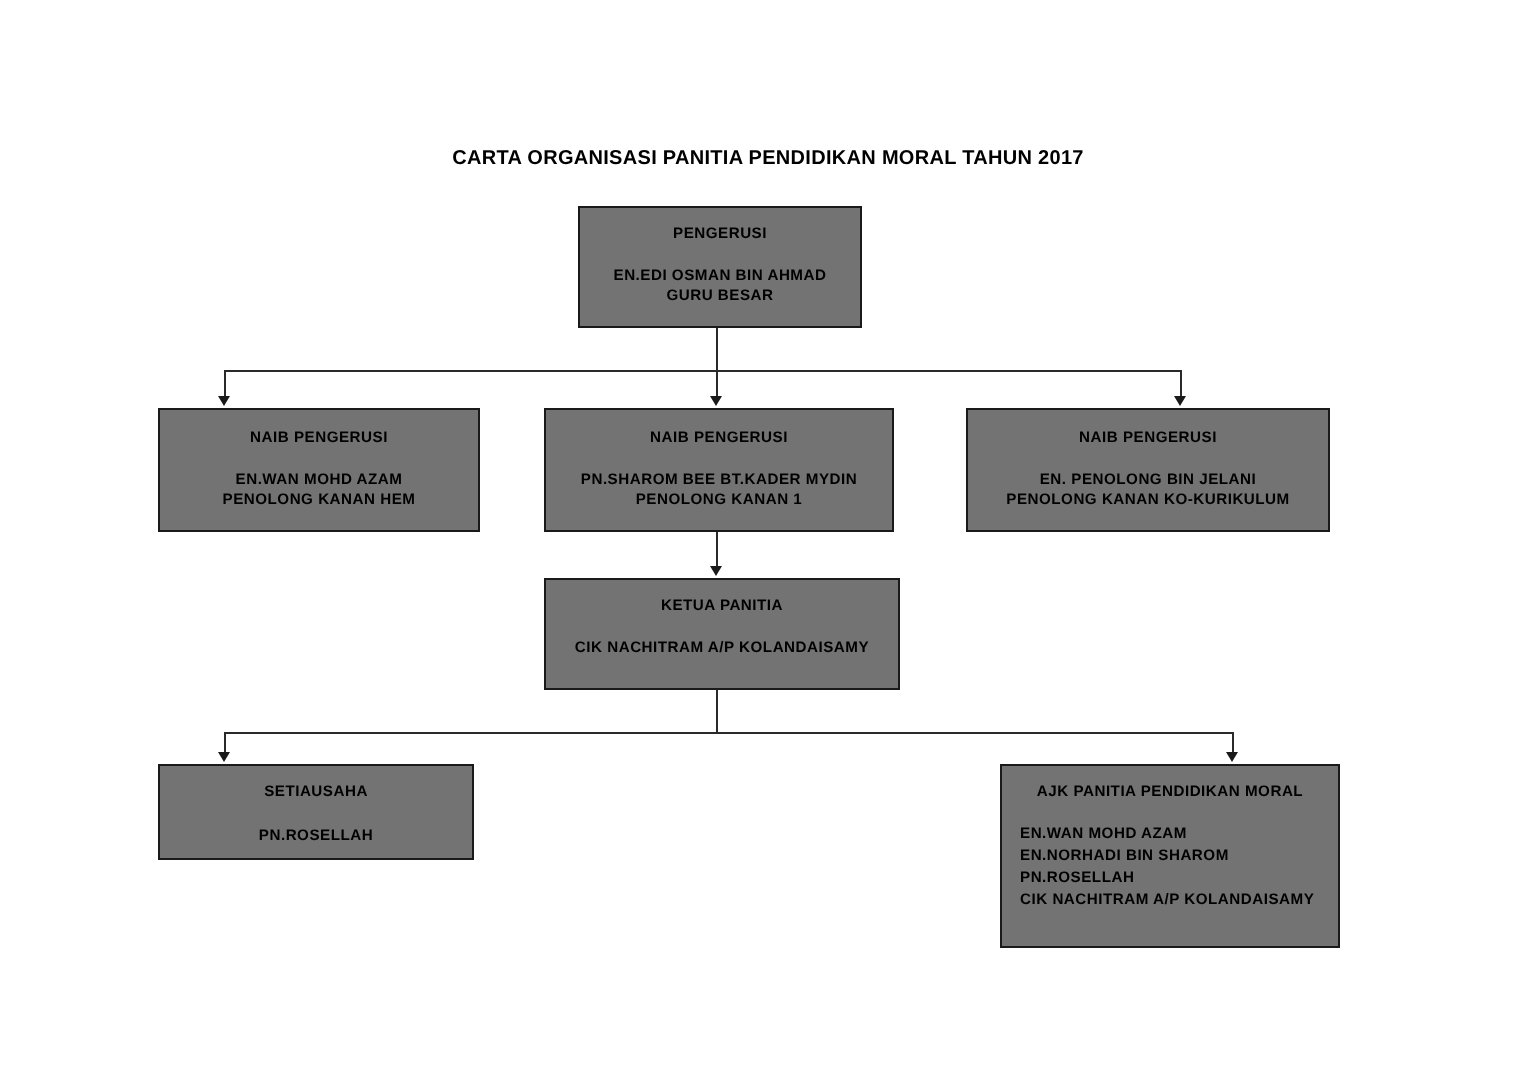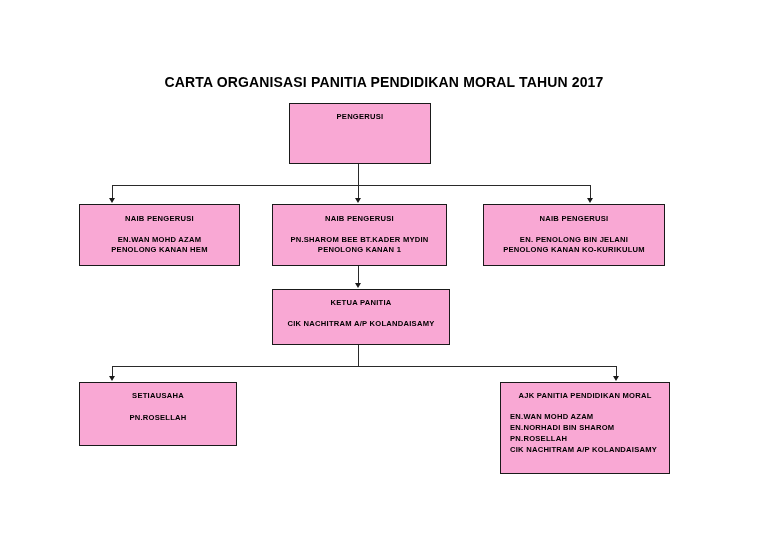--- a/index.html
+++ b/index.html
@@ -21,32 +21,32 @@
     background: #ffffff;
   }
 
   
   .chart-title {
     position: absolute;
     left: 0;
     top: 74px;
     width: 768px;
     text-align: center;
-    font-size: 14px;
+    font-size: 10px;
     font-weight: bold;
     letter-spacing: 0.15px;
     white-space: nowrap;
   }
 
   
   .node {
     position: absolute;
     box-sizing: border-box;
     border: 1.4px solid #1a1a1a;
-    background: #f9a8d4;
+    background: #737373;
     display: flex;
     flex-direction: column;
     align-items: center;
     justify-content: flex-start;
     font-size: 7.6px;
     font-weight: bold;
     letter-spacing: 0.25px;
     line-height: 1.0;
   }
   .node .node-title {
@@ -89,21 +89,21 @@
   }
   #node-naib-kokurikulum .node-lines { margin-top: 13px; }
 
   #node-ketua-panitia {
     left: 272px; top: 289px; width: 178px; height: 56px;
     padding-top: 9px;
   }
   #node-ketua-panitia .node-lines { margin-top: 13px; }
 
   #node-setiausaha {
-    left: 79px; top: 382px; width: 158px; height: 64px;
+    left: 79px; top: 382px; width: 158px; height: 48px;
     padding-top: 9px;
   }
   #node-setiausaha .node-lines { margin-top: 14px; }
 
   #node-ajk {
     left: 500px; top: 382px; width: 170px; height: 92px;
     padding-top: 9px;
     align-items: stretch;
   }
   #node-ajk .node-title { text-align: center; }
@@ -158,20 +158,24 @@
   <div class="conn h-line" style="left:112px; top:366px; width:505px;"></div>
 
   <div class="conn v-line" style="left:112px; top:366px; height:11px;"></div>
   <div class="arrow-down" style="left:108.6px; top:376px;"></div>
 
   <div class="conn v-line" style="left:616px; top:366px; height:11px;"></div>
   <div class="arrow-down" style="left:612.6px; top:376px;"></div>
 
   <div class="node" id="node-pengerusi">
     <div class="node-title">PENGERUSI</div>
+    <div class="node-lines">
+      <div class="node-line">EN.EDI OSMAN BIN AHMAD</div>
+      <div class="node-line">GURU BESAR</div>
+    </div>
   </div>
 
   <div class="node" id="node-naib-hem">
     <div class="node-title">NAIB PENGERUSI</div>
     <div class="node-lines">
       <div class="node-line">EN.WAN MOHD AZAM</div>
       <div class="node-line">PENOLONG KANAN HEM</div>
     </div>
   </div>
 

